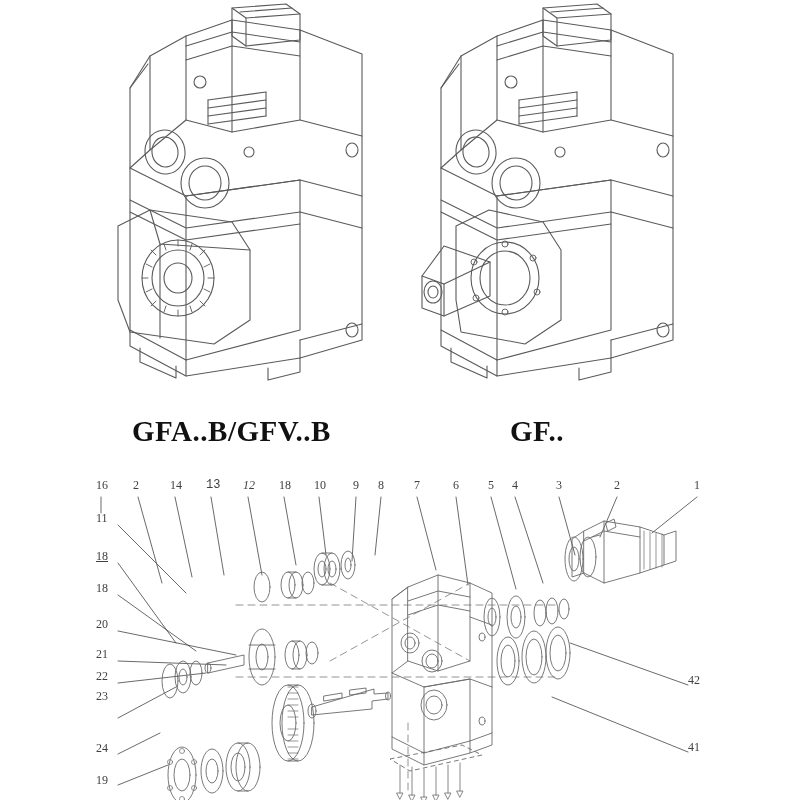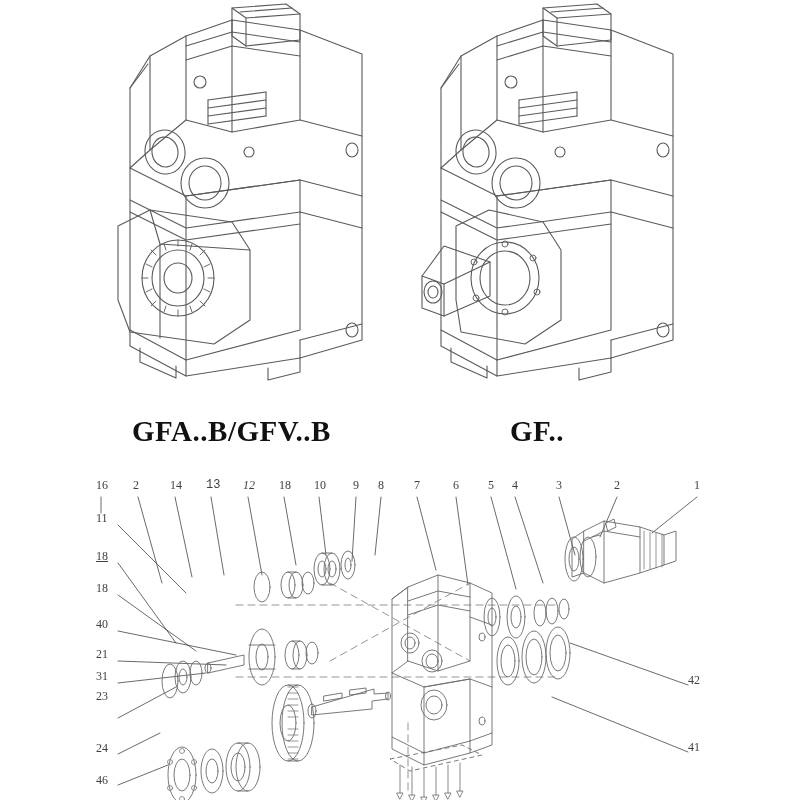--- a/index.html
+++ b/index.html
@@ -447,25 +447,25 @@
     <div class="num" style="left:488px; top:13px;">5</div>
     <div class="num" style="left:512px; top:13px;">4</div>
     <div class="num" style="left:556px; top:13px;">3</div>
     <div class="num" style="left:614px; top:13px;">2</div>
     <div class="num" style="left:694px; top:13px;">1</div>
 
     
     <div class="num" style="left:96px; top:46px;">11</div>
     <div class="num" style="left:96px; top:84px;text-decoration:underline;">18</div>
     <div class="num" style="left:96px; top:116px;">18</div>
-    <div class="num" style="left:96px; top:152px;">40</div>
+    <div class="num" style="left:96px; top:152px;">20</div>
     <div class="num" style="left:96px; top:182px;">21</div>
-    <div class="num" style="left:96px; top:204px;">31</div>
+    <div class="num" style="left:96px; top:204px;">22</div>
     <div class="num" style="left:96px; top:224px;">23</div>
     <div class="num" style="left:96px; top:276px;">24</div>
-    <div class="num" style="left:96px; top:308px;">46</div>
+    <div class="num" style="left:96px; top:308px;">19</div>
 
     
     <div class="num" style="left:688px; top:208px;text-align:center;">42</div>
     <div class="num" style="left:688px; top:275px;">41</div>
   </div>
 
 </div>
 
 </body></html>

